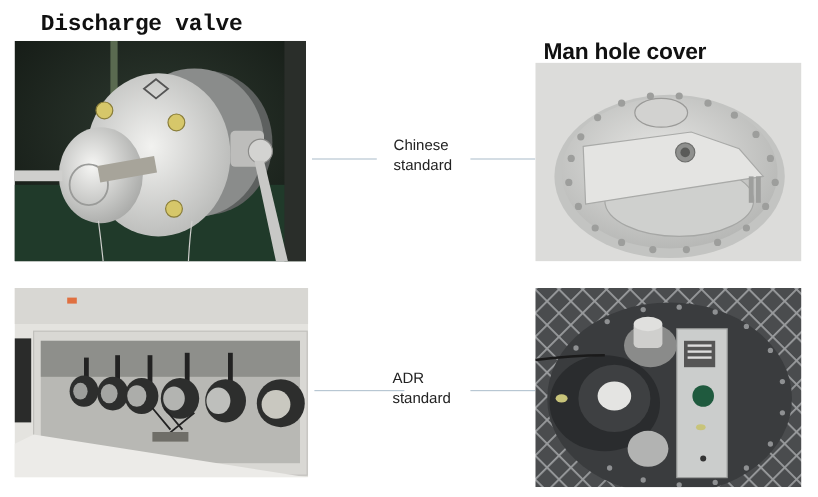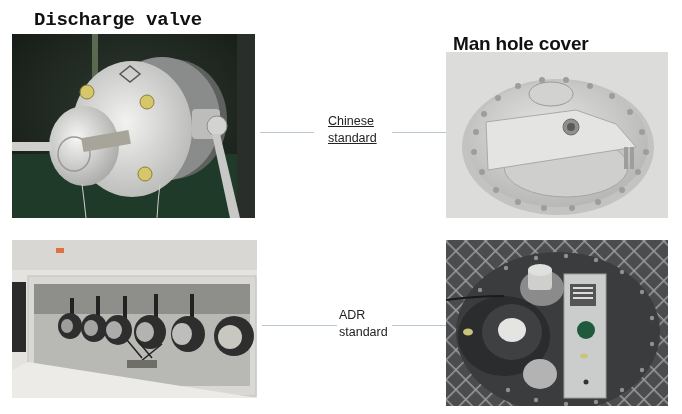--- a/index.html
+++ b/index.html
@@ -59,21 +59,21 @@
     <polygon points="200,100 208,100 228,184 218,184" fill="#c8c8c6"></polygon>
 
     <rect x="0" y="108" width="40" height="9" fill="#cfcfcd"></rect>
 
     <path d="M70 150 Q72 165 74 184" stroke="#cfcfcd" stroke-width="1" fill="none"></path>
     <path d="M148 150 Q146 165 145 184" stroke="#cfcfcd" stroke-width="1" fill="none"></path>
   </svg>
 </div>
 
 <div class="line" style="left:260px; top:132px; width:54px;"></div>
-<div class="label" style="left:328px; top:113px;text-decoration:underline;">
+<div class="label" style="left:328px; top:113px;">
   <div>Chinese</div>
   <div>standard</div>
 </div>
 <div class="line" style="left:392px; top:132px; width:54px;"></div>
 
 <div class="photo" style="left:446px; top:52px; width:222px; height:166px;">
   <svg width="222" height="166" viewBox="0 0 222 166">
     <defs>
       <radialGradient id="mc1" cx="45%" cy="40%" r="65%">
         <stop offset="0%" stop-color="#e6e6e4"></stop>
@@ -152,21 +152,21 @@
     </g>
 
     <path d="M115 100 L130 118 M125 100 L140 118 M150 104 L128 122" stroke="#222" stroke-width="1.5"></path>
     <rect x="115" y="120" width="30" height="8" fill="#6f6e68"></rect>
 
     <polygon points="0,130 16,122 245,158 0,158" fill="#ecebe8"></polygon>
   </svg>
 </div>
 
 <div class="line" style="left:262px; top:325px; width:75px;"></div>
-<div class="label" style="left:339px; top:307px;">
+<div class="label" style="left:327px; top:307px;">
   <div>ADR</div>
   <div>standard</div>
 </div>
 <div class="line" style="left:392px; top:325px; width:54px;"></div>
 
 <div class="photo" style="left:446px; top:240px; width:222px; height:166px;">
   <svg width="222" height="166" viewBox="0 0 222 166">
     <defs>
       <pattern id="mesh" width="14" height="14" patternUnits="userSpaceOnUse" patternTransform="rotate(45)">
         <rect width="14" height="14" fill="#4a4c4e"></rect>

